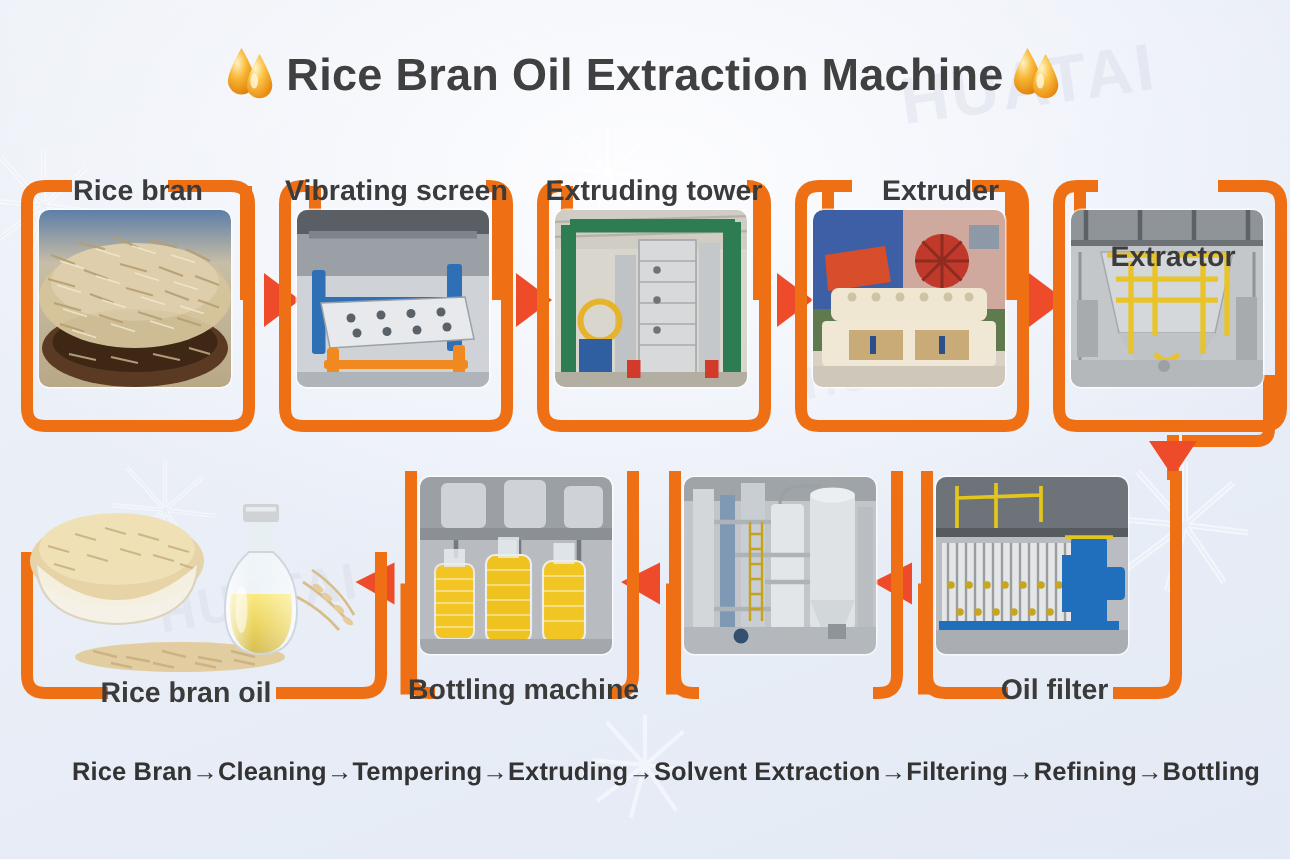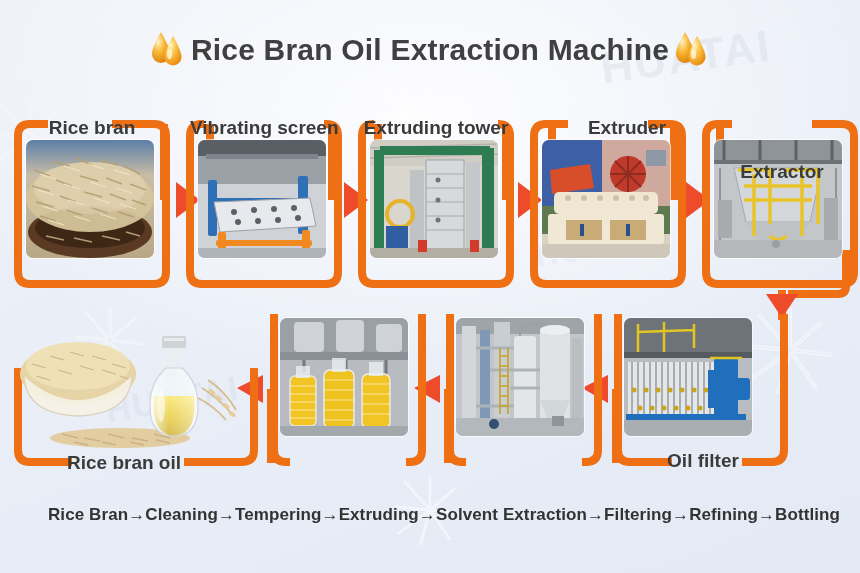--- a/index.html
+++ b/index.html
@@ -512,20 +512,21 @@
       </g>
     </svg>
   </div>
 
   <div class="frame" style="left:268px; top:314px;">
     <svg width="160" height="160" viewBox="0 0 160 160">
       <path d="M6 0 L6 136 Q6 148 18 148 L22 148" stroke="#ef7014" stroke-width="8" fill="none" stroke-linecap="butt"></path>
       <path d="M138 148 L142 148 Q154 148 154 136 L154 0" stroke="#ef7014" stroke-width="8" fill="none" stroke-linecap="butt"></path>
     </svg>
   </div>
+  <div class="lbl" style="left:272px; top:450px; width:152px;">Bottling machine</div>
   <div class="photo" style="left:280px; top:318px; width:128px; height:118px;">
     <svg width="128" height="118" viewBox="0 0 128 118">
       <rect width="128" height="118" fill="#b8bcc0"></rect>
       <rect y="0" width="128" height="34" fill="#9ba0a5"></rect>
       <g fill="#cfd3d7">
         <rect x="14" y="4" width="30" height="30" rx="4"></rect>
         <rect x="56" y="2" width="28" height="32" rx="4"></rect>
         <rect x="96" y="6" width="26" height="28" rx="4"></rect>
       </g>
       <g stroke="#73797e" stroke-width="3">

